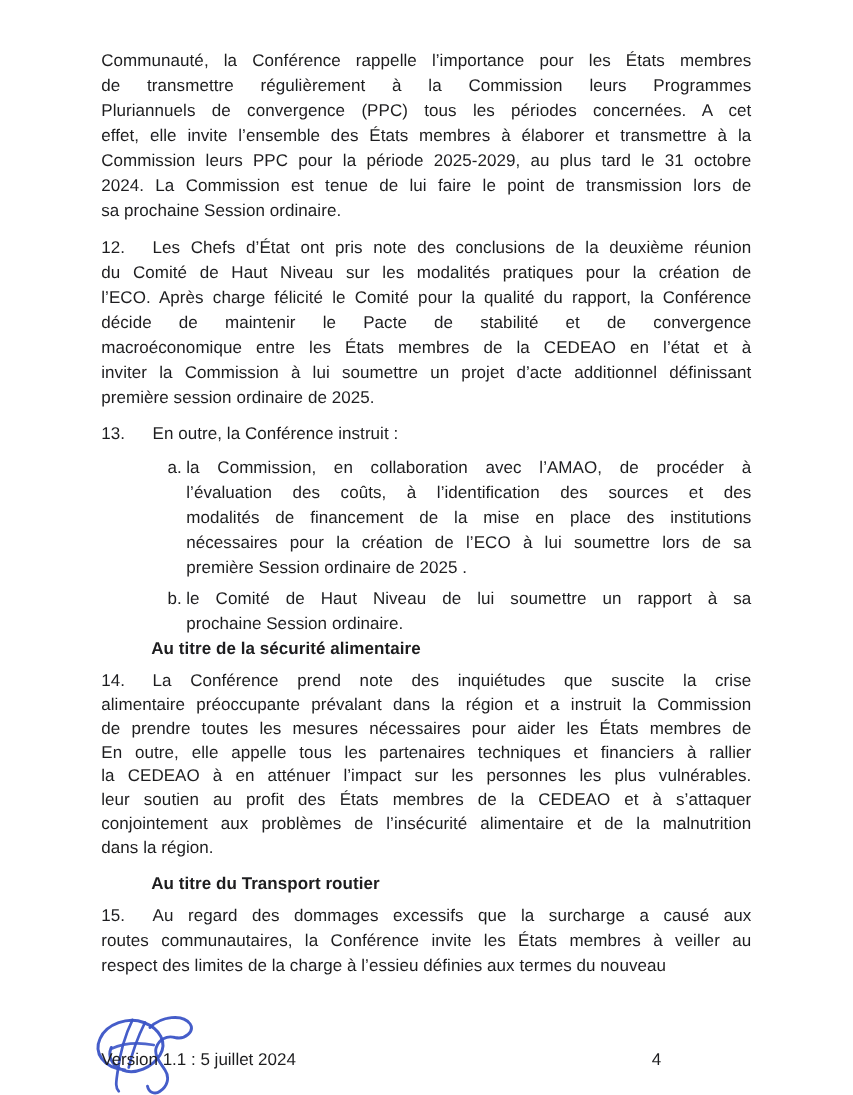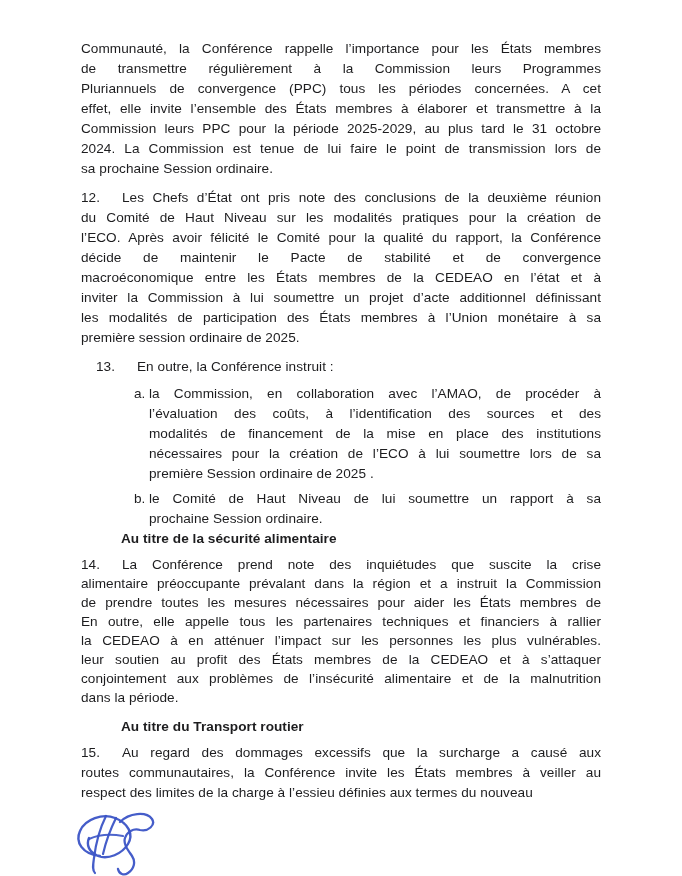--- a/index.html
+++ b/index.html
@@ -49,21 +49,21 @@
     margin-left:-15px;
   }
   .heading{
     font-weight:bold;
     margin-left:40px;
     line-height:20px;
   }
   
   #para-11-continuation{margin-bottom:9px;}
   #para-12{margin-bottom:9px;}
-  #para-13{margin-bottom:7px;margin-left:15px;}
+  #para-13{margin-bottom:7px;}
   #list-item-a{margin-bottom:5px;}
   #list-item-b{margin-bottom:0;}
   #heading-securite-alimentaire{margin-bottom:6px;}
   #para-14{line-height:19px;margin-bottom:10px;}
   #heading-transport-routier{margin-top:2px;margin-bottom:6px;}
   #para-15{margin-bottom:4px;}
 
   .footer{
     position:absolute;
     left:81px;right:79px;top:838px;
@@ -92,25 +92,24 @@
         <div class="line">de transmettre régulièrement à la Commission leurs Programmes</div>
         <div class="line">Pluriannuels de convergence (PPC) tous les périodes concernées. A cet</div>
         <div class="line">effet, elle invite l’ensemble des États membres à élaborer et transmettre à la</div>
         <div class="line">Commission leurs PPC pour la période 2025-2029, au plus tard le 31 octobre</div>
         <div class="line">2024. La Commission est tenue de lui faire le point de transmission lors de</div>
         <div class="line last">sa prochaine Session ordinaire.</div>
       </div>
       <div id="para-12" class="block numbered">
         <div class="line"><span class="num">12.</span>Les Chefs d’État ont pris note des conclusions de la deuxième réunion</div>
         <div class="line">du Comité de Haut Niveau sur les modalités pratiques pour la création de</div>
-        <div class="line">l’ECO. Après avoir félicité le Comité pour la qualité du rapport, la Conférence</div>
+        <div class="line">l’ECO. Après charge félicité le Comité pour la qualité du rapport, la Conférence</div>
         <div class="line">décide de maintenir le Pacte de stabilité et de convergence</div>
         <div class="line">macroéconomique entre les États membres de la CEDEAO en l’état et à</div>
         <div class="line">inviter la Commission à lui soumettre un projet d’acte additionnel définissant</div>
-        <div class="line">les modalités de participation des États membres à l’Union monétaire à sa</div>
         <div class="line last">première session ordinaire de 2025.</div>
       </div>
       <div id="para-13" class="block numbered">
         <div class="line last"><span class="num">13.</span>En outre, la Conférence instruit :</div>
       </div>
       <div id="list-item-a" class="block list-item">
         <div class="line"><span class="marker">a.</span>la Commission, en collaboration avec l’AMAO, de procéder à</div>
         <div class="line">l’évaluation des coûts, à l’identification des sources et des</div>
         <div class="line">modalités de financement de la mise en place des institutions</div>
         <div class="line">nécessaires pour la création de l’ECO à lui soumettre lors de sa</div>
@@ -122,34 +121,38 @@
       </div>
       <div id="heading-securite-alimentaire" class="block heading">Au titre de la sécurité alimentaire</div>
       <div id="para-14" class="block numbered">
         <div class="line"><span class="num">14.</span>La Conférence prend note des inquiétudes que suscite la crise</div>
         <div class="line">alimentaire préoccupante prévalant dans la région et a instruit la Commission</div>
         <div class="line">de prendre toutes les mesures nécessaires pour aider les États membres de</div>
         <div class="line">En outre, elle appelle tous les partenaires techniques et financiers à rallier</div>
         <div class="line">la CEDEAO à en atténuer l’impact sur les personnes les plus vulnérables.</div>
         <div class="line">leur soutien au profit des États membres de la CEDEAO et à s’attaquer</div>
         <div class="line">conjointement aux problèmes de l’insécurité alimentaire et de la malnutrition</div>
-        <div class="line last">dans la période.</div>
+        <div class="line last">dans la région.</div>
       </div>
       <div id="heading-transport-routier" class="block heading">Au titre du Transport routier</div>
       <div id="para-15" class="block numbered">
         <div class="line"><span class="num">15.</span>Au regard des dommages excessifs que la surcharge a causé aux</div>
         <div class="line">routes communautaires, la Conférence invite les États membres à veiller au</div>
         <div class="line last">respect des limites de la charge à l’essieu définies aux termes du nouveau</div>
       </div>
     </div>
 
   <div class="signature">
     <svg viewBox="0 0 100 68" xmlns="http://www.w3.org/2000/svg" fill="none">
       <path d="M30 48 C12 46 5 34 10 23 C15 11 33 5 45 10 C58 15 64 26 58 36 C52 46 38 52 28 48 C19 44 16 37 19 30" stroke-width="2.4" stroke-linecap="round" stroke-linejoin="round" opacity="0.95" stroke="#3b54c6"></path>
       <path d="M36 8 C30 20 26 34 24 50 C23 57 22 62 25 65" stroke-width="2.2" stroke-linecap="round" opacity="0.95" stroke="#3b54c6"></path>
       <path d="M46 10 C40 22 36 33 33 46" stroke-width="2.2" stroke-linecap="round" opacity="0.95" stroke="#3b54c6"></path>
       <path d="M19 31 C30 26 42 26 53 28" stroke-width="2.2" stroke-linecap="round" opacity="0.9" stroke="#3b54c6"></path>
       <path d="M50 14 C59 5 76 3 82 11 C86 17 78 24 70 22 C63 20 57 24 55 30 C53 36 58 42 62 48 C66 54 64 61 58 65 C54 68 49 66 48 61" stroke-width="2.3" stroke-linecap="round" stroke-linejoin="round" opacity="0.95" stroke="#3b54c6"></path>
     </svg>
   </div>
 
+  <div class="footer">
+    <span>Version 1.1 : 5 juillet 2024</span>
+    <span>4</span>
+  </div>
 
 </div>
 
 </body></html>

